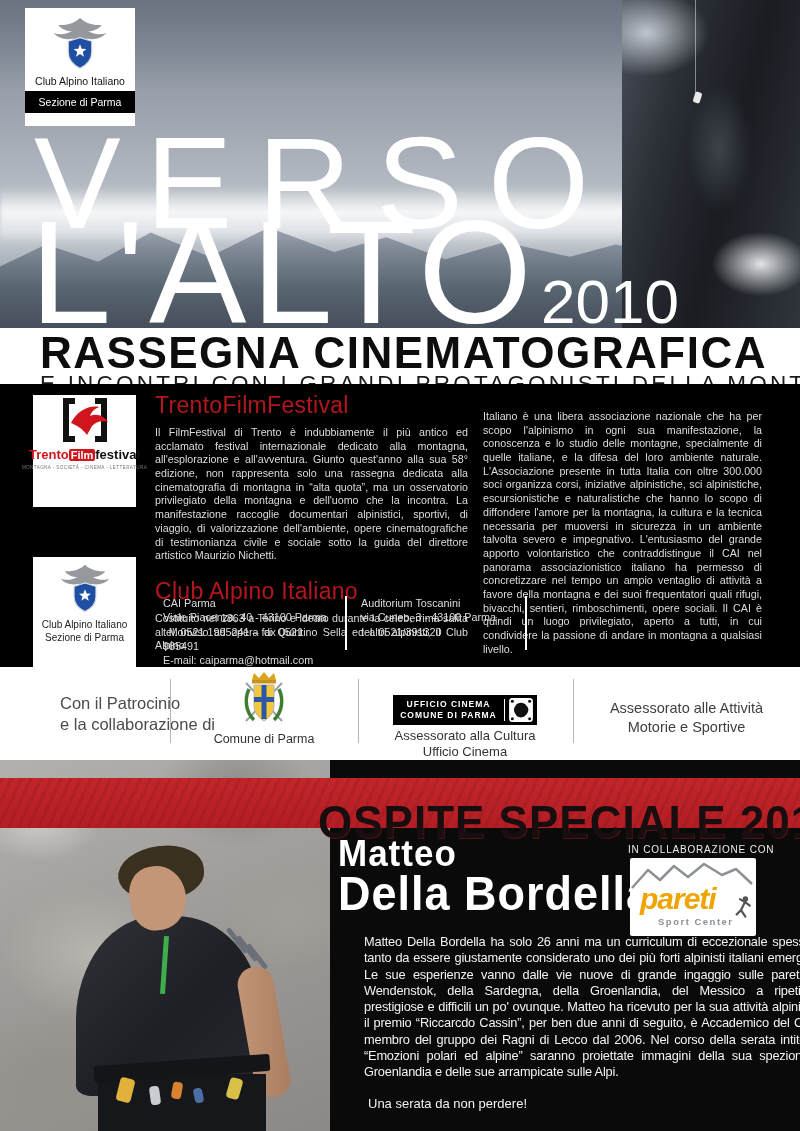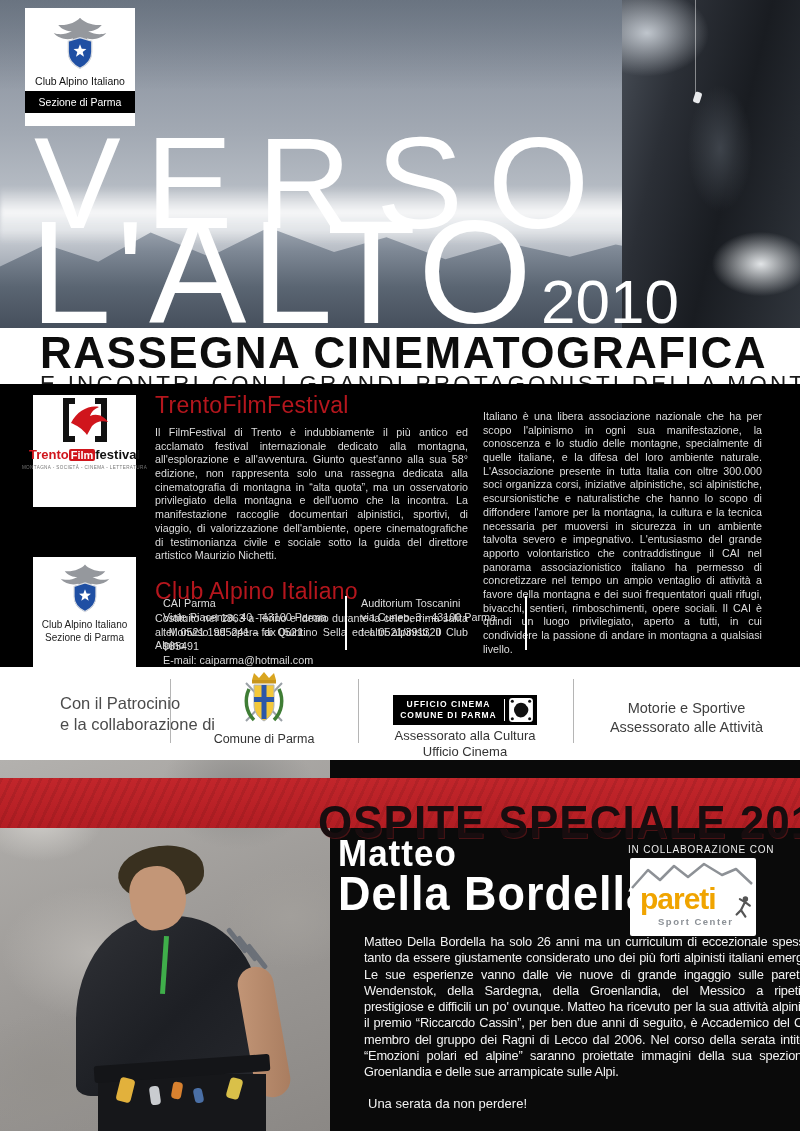--- a/index.html
+++ b/index.html
@@ -109,21 +109,21 @@
   .band-txt{position:absolute;left:318px;top:21px;font-size:44px;font-weight:700;color:#180d0f;
     letter-spacing:1px;line-height:1;transform:scaleY(1.06);transform-origin:top left;white-space:nowrap;
     text-shadow:1px 1px 0 rgba(194,38,43,.35);}
   .guest{position:absolute;left:338px;top:76px;color:#fff;}
   .g-first{font-size:35px;font-weight:700;line-height:.98;letter-spacing:1px;transform:scaleY(1.05);transform-origin:left top;}
   .g-last{font-size:45px;font-weight:700;line-height:1;letter-spacing:1px;transform:scaleY(1.05);transform-origin:left top;white-space:nowrap;}
   .collab{position:absolute;left:628px;top:84px;font-size:10px;letter-spacing:.8px;color:#ececec;}
   .pareti{position:absolute;left:630px;top:98px;width:126px;height:78px;background:#fff;border-radius:2px;overflow:hidden;}
   .pareti svg{position:absolute;left:0;top:2px;}
   .pareti-name{position:absolute;left:10px;top:26px;font-size:30px;font-weight:700;color:#f0a400;
-    letter-spacing:-1px;line-height:1;}
+    letter-spacing:-1px;line-height:1;font-style:italic;}
   .pareti-sub{position:absolute;left:28px;top:58px;font-size:9.5px;letter-spacing:1.5px;color:#8b9096;font-weight:700;}
   .bio-wrap{position:absolute;left:336px;top:174px;width:462px;color:#f2f2f2;margin-left:28px;}
   .bio{font-size:12.8px;line-height:1.27;letter-spacing:-0.2px;text-align:justify;margin:0;}
   .closing{font-size:13px;margin:16px 0 0 4px;}
 </style>
 </head>
 <body>
 
 <div id="poster">
 
@@ -253,22 +253,22 @@
         </svg>
       </div>
       <div class="uff-label">
         <div>Assessorato alla Cultura</div>
         <div>Ufficio Cinema</div>
       </div>
     </div>
     <div class="pat-div pd3"></div>
 
     <div class="sport-cell">
+      <div>Assessorato alle Attività</div>
       <div>Motorie e Sportive</div>
-      <div>Assessorato alle Attività</div>
     </div>
   </div>
 
   <div class="bottom">
 
     <div class="photo">
       <div class="ph ph-shirt"></div>
       <div class="ph ph-hair"></div>
       <div class="ph ph-face"></div>
       <div class="ph ph-zip"></div>

